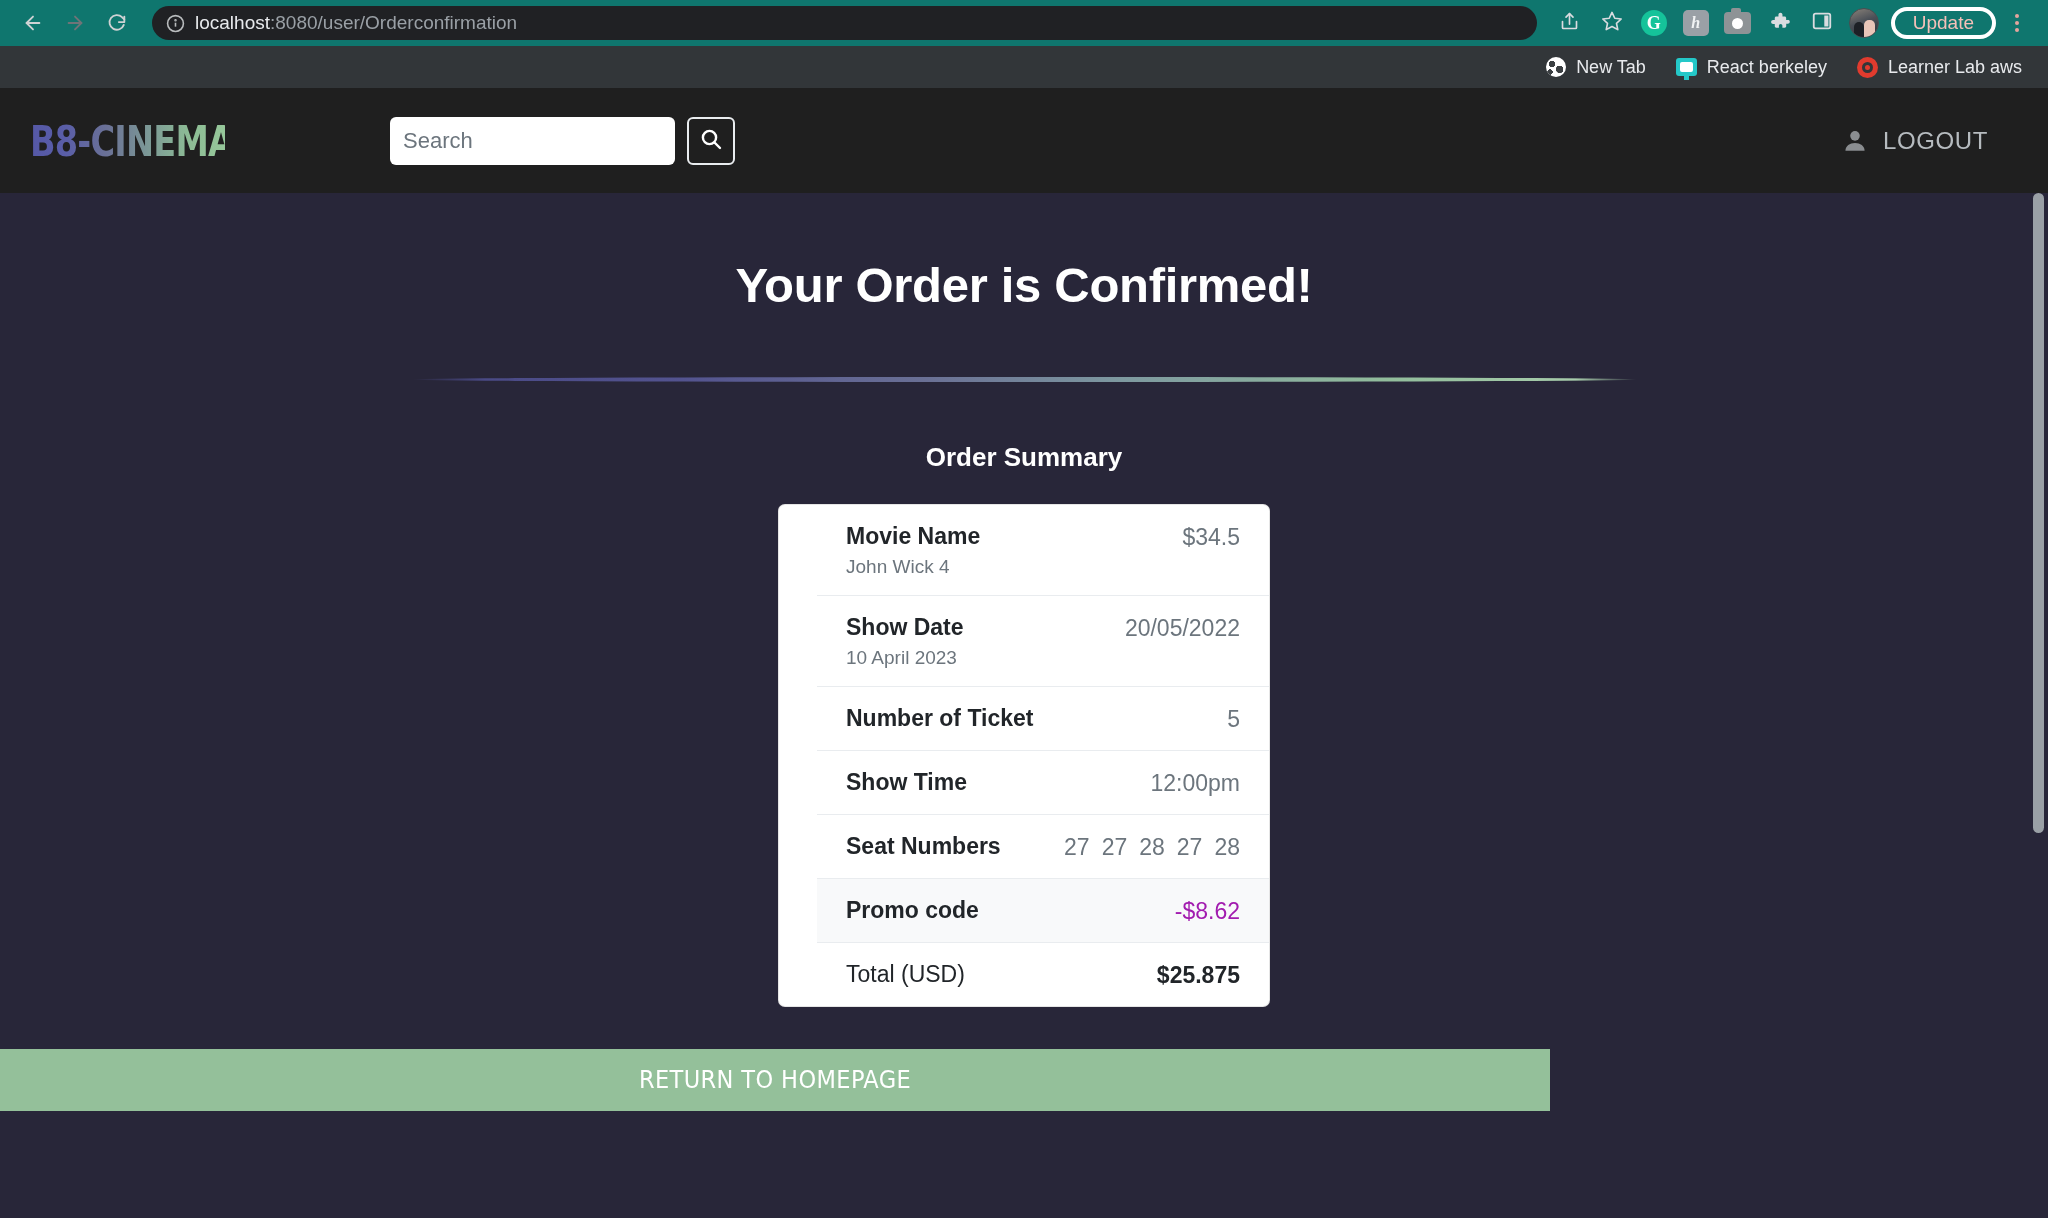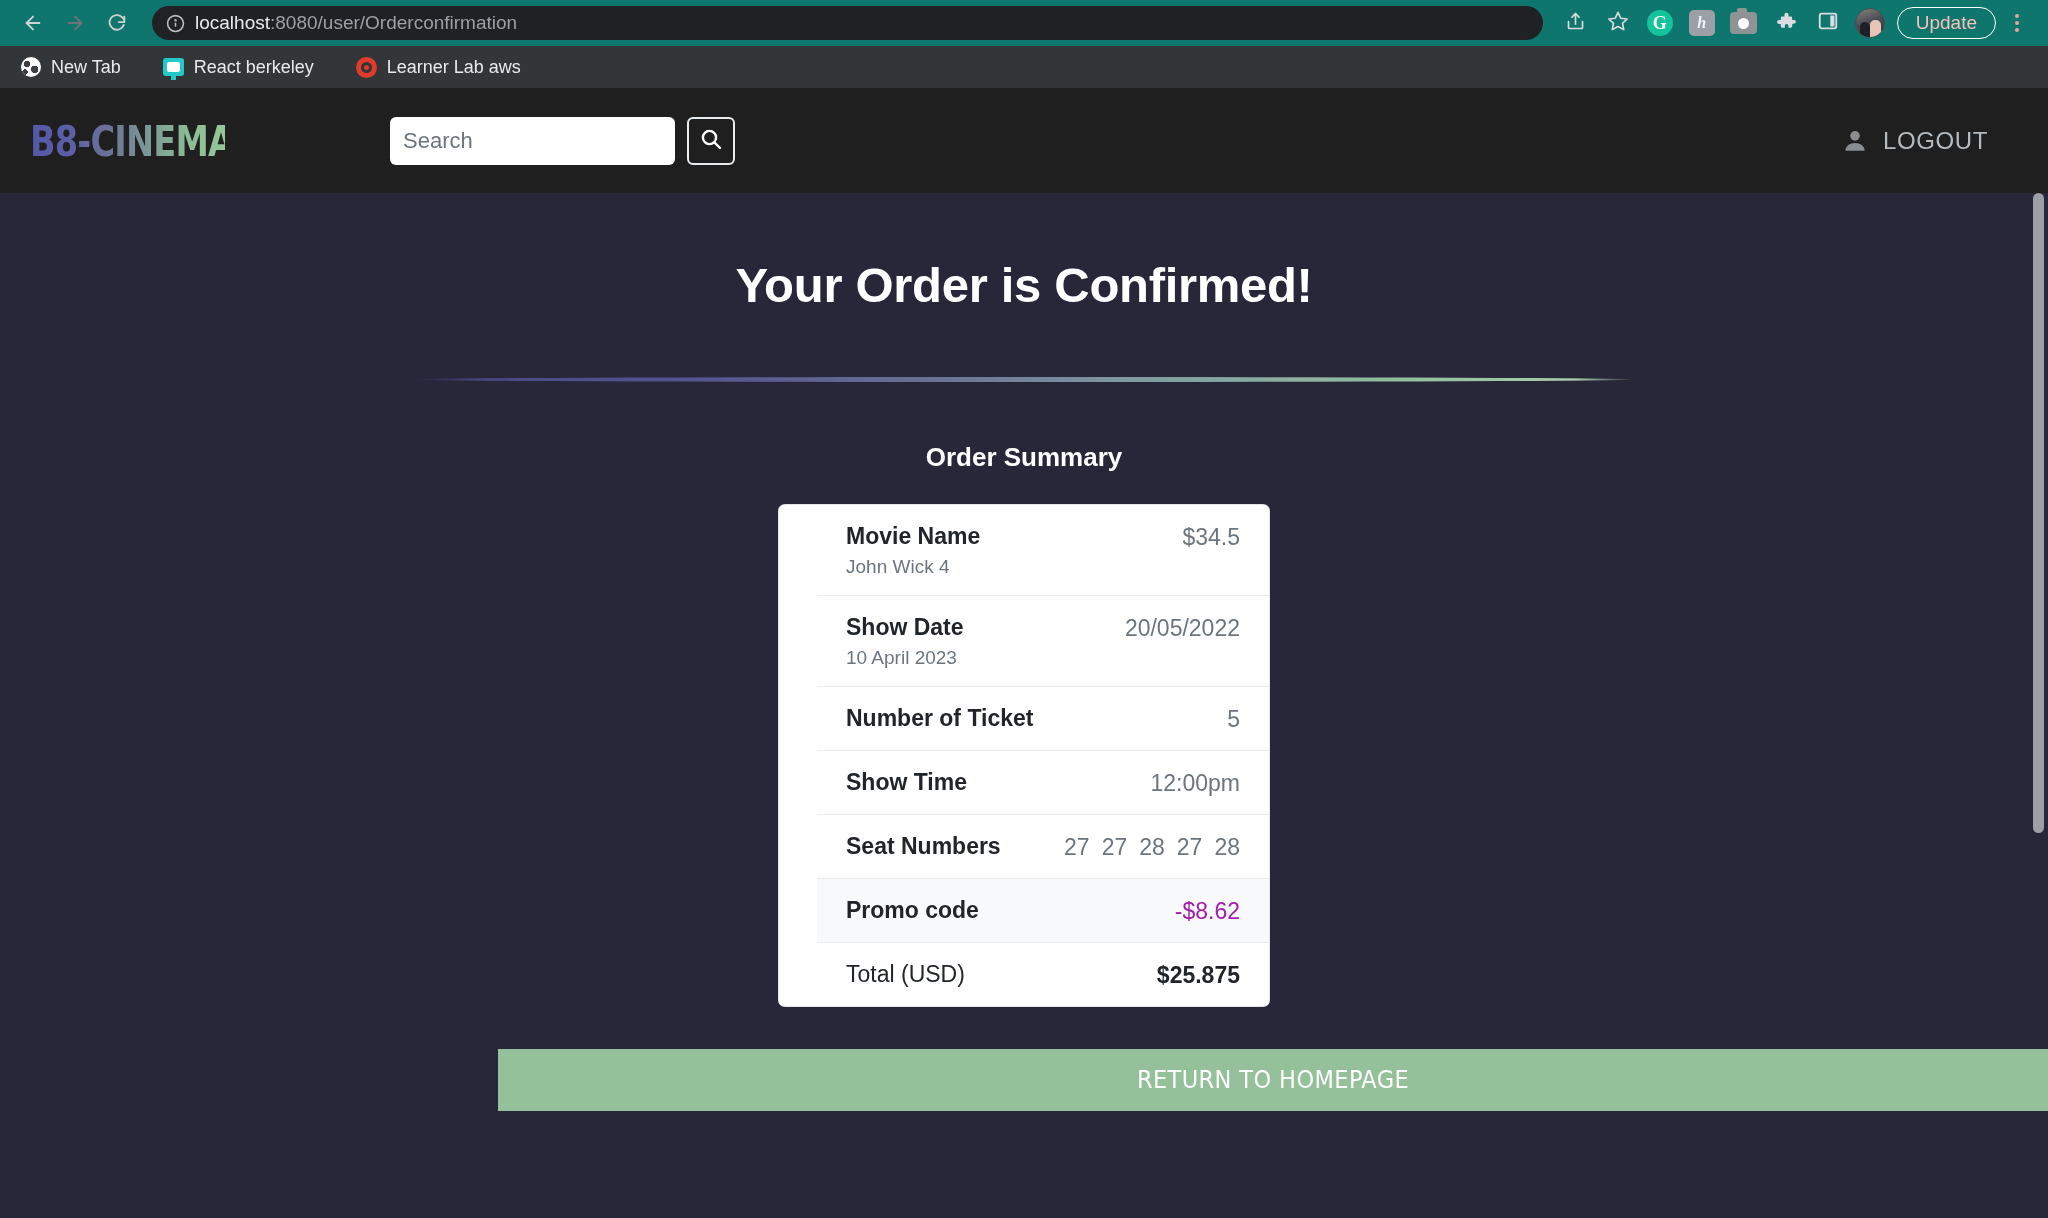--- a/index.html
+++ b/index.html
@@ -76,34 +76,34 @@
   }
   .avatar::before {
     content:""; position:absolute; left:4px; bottom:0;
     width:10px; height:15px; border-radius:5px 5px 0 0; background:#1d2026;
   }
   .avatar::after {
     content:""; position:absolute; right:3px; bottom:0;
     width:11px; height:17px; border-radius:5px 5px 0 0; background:#e8c5b8;
   }
   .update-btn {
-    height:32px; border:1px solid #ffffff; border-radius:16px;
+    height:32px; border:4px solid #ffffff; border-radius:16px;
     color:#f6c0b8; font-size:19px; padding:0 18px;
     display:flex; align-items:center; margin-left:4px;
   }
   .kebab {
     width:34px; height:38px; display:flex; flex-direction:column;
     align-items:center; justify-content:center; gap:3px;
   }
   .kebab i { width:4px; height:4px; border-radius:50%; background:#e4a59d; display:block; }
 
   
   .bookmarks-row {
-    height:42px; display:flex; align-items:center; gap:16px;
-    padding:0 10px; background:#323639;
+    height:42px; display:flex; align-items:center; gap:4px;
+    padding:0 10px; background:#323639;justify-content:flex-end;
   }
   .bm {
     display:flex; align-items:center; gap:9px;
     padding:4px 10px; border-radius:6px; margin-right:6px;
   }
   .bm-label { font-size:18px; color:#e8eaed; white-space:nowrap; }
   .bm-ico { width:22px; height:22px; flex:0 0 auto; display:flex; align-items:center; justify-content:center; }
   .ico-globe {
     width:20px; height:20px; border-radius:50%; background:#ffffff;
     position:relative; overflow:hidden;
@@ -208,21 +208,21 @@
   .row.shaded { background:#f8f9fa; }
   .row-label { font-size:23px; font-weight:bold; color:#212529; line-height:1.25; }
   .row-sub { font-size:19px; color:#6c757d; margin-top:5px; }
   .row-value { font-size:23px; color:#6c757d; padding-top:2px; white-space:nowrap; }
   .row-value.green { color:#a21caf; }
   .row.total .row-label { font-weight:normal; color:#212529; }
   .row.total .row-value { color:#212529; font-weight:bold; }
   .seats { display:flex; gap:12px; padding-top:2px; }
   .seats span { font-size:23px; color:#6c757d; }
 
-  .cta-wrap { display:flex; justify-content:flex-end; margin-top:42px; }
+  .cta-wrap { display:flex; justify-content:flex-start; margin-top:42px; }
   .cta {
     width:1550px; height:62px; background:#94c09a; border:none;
     color:#ffffff; font-size:25px; letter-spacing:0.4px;
     display:flex; align-items:center; justify-content:center;
     font-family:"DejaVu Sans Condensed","Liberation Sans", sans-serif;
     cursor:pointer;
   }
 
   
   .scrollbar {

